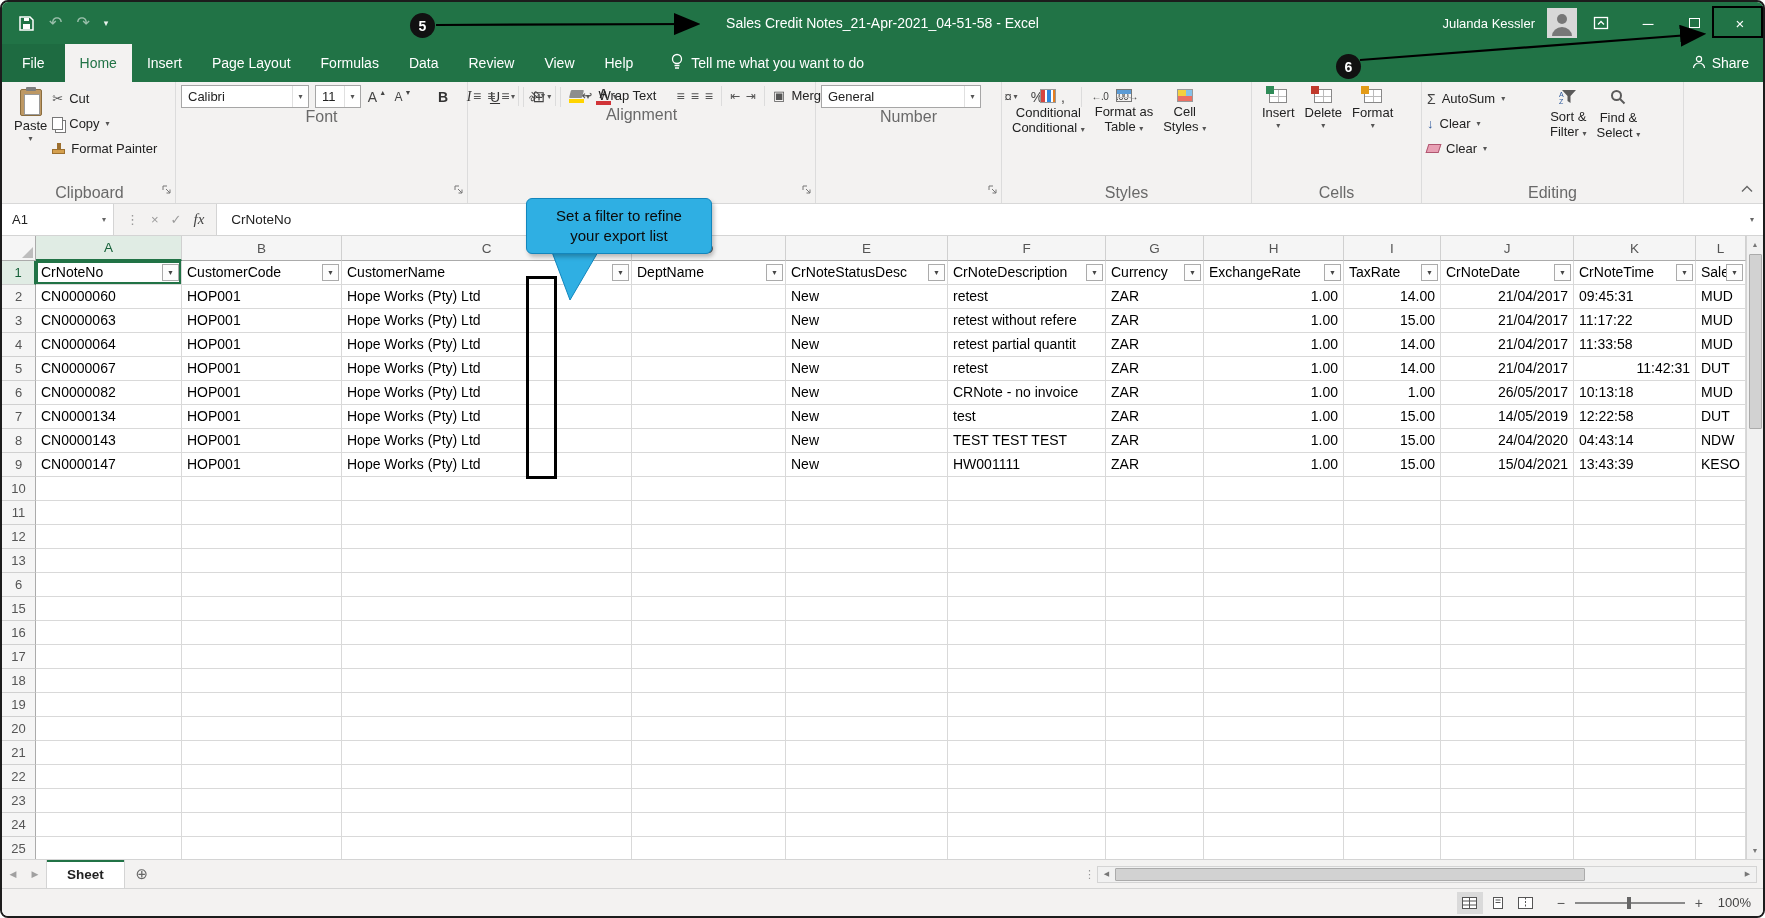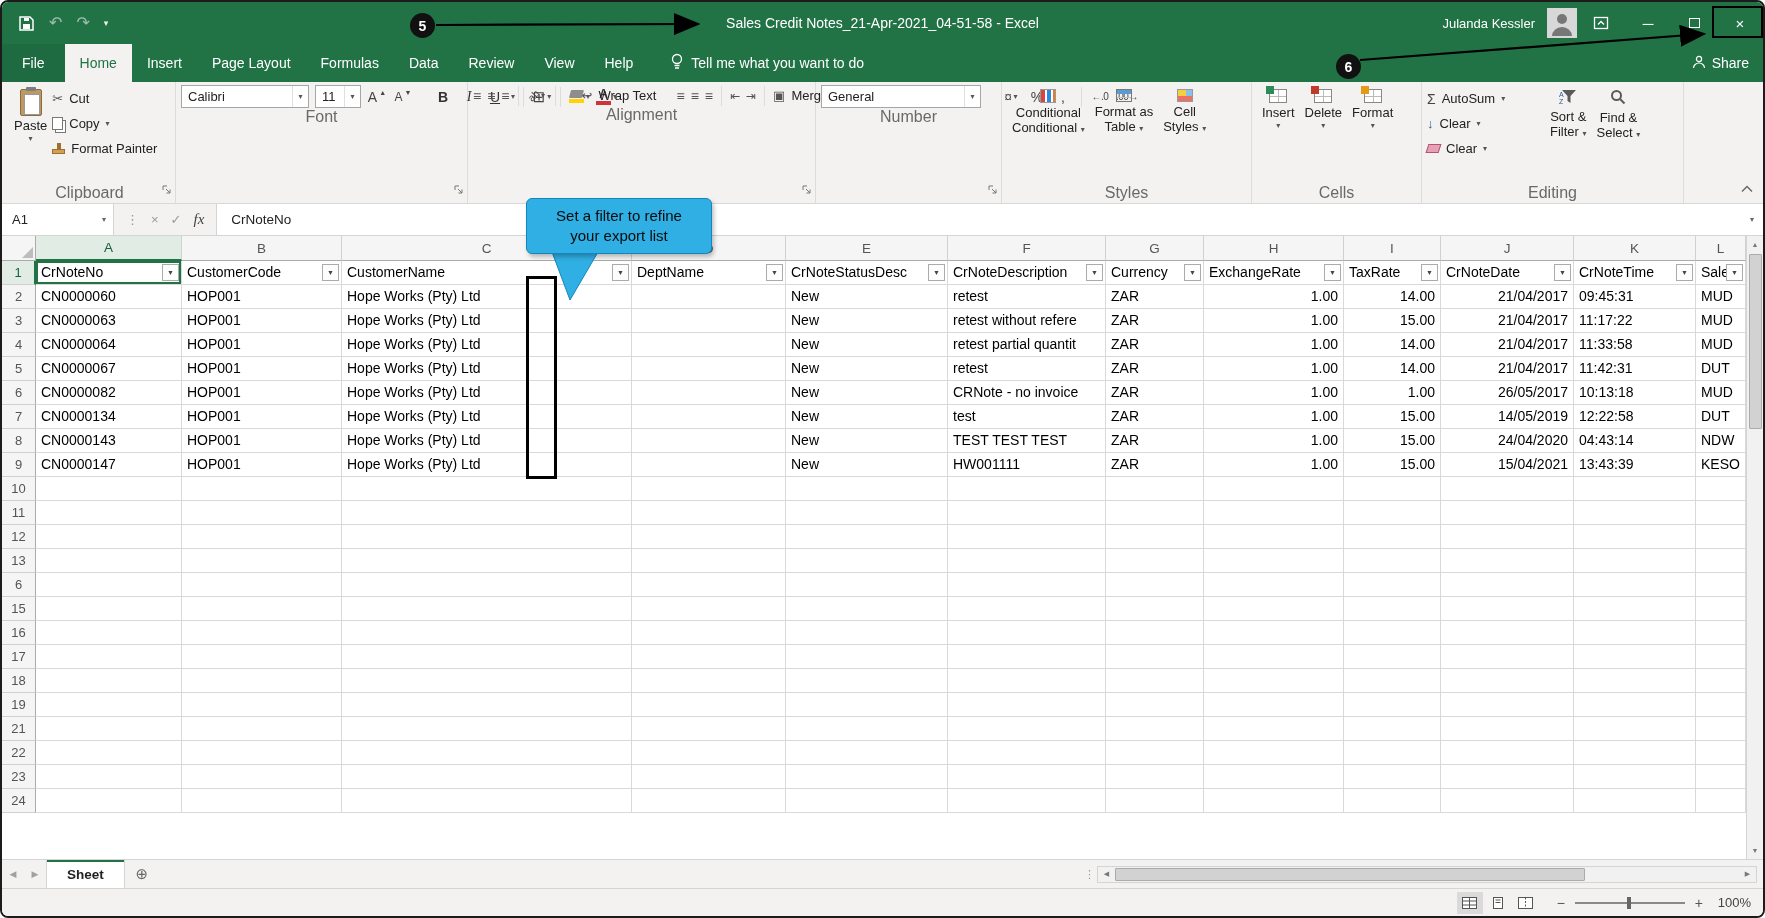--- a/index.html
+++ b/index.html
@@ -542,21 +542,21 @@
             <div class="cell" style="width: 146px; text-align: left;">CN0000067</div>
             <div class="cell" style="width: 160px; text-align: left;">HOP001</div>
             <div class="cell" style="width: 290px; text-align: left;">Hope Works (Pty) Ltd</div>
             <div class="cell" style="width: 154px; text-align: left;"></div>
             <div class="cell" style="width: 162px; text-align: left;">New</div>
             <div class="cell" style="width: 158px; text-align: left;">retest</div>
             <div class="cell" style="width: 98px; text-align: left;">ZAR</div>
             <div class="cell" style="width: 140px; text-align: right;">1.00</div>
             <div class="cell" style="width: 97px; text-align: right;">14.00</div>
             <div class="cell" style="width: 133px; text-align: right;">21/04/2017</div>
-            <div class="cell" style="width: 122px; text-align: left;">11:42:31</div>
+            <div class="cell" style="width: 122px; text-align: right;">11:42:31</div>
             <div class="cell" style="width: 50px; text-align: left;">DUT</div>
           </div>
           <div class="grid-row">
             <div class="row-h">6</div>
             <div class="cell" style="width: 146px; text-align: left;">CN0000082</div>
             <div class="cell" style="width: 160px; text-align: left;">HOP001</div>
             <div class="cell" style="width: 290px; text-align: left;">Hope Works (Pty) Ltd</div>
             <div class="cell" style="width: 154px; text-align: left;"></div>
             <div class="cell" style="width: 162px; text-align: left;">New</div>
             <div class="cell" style="width: 158px; text-align: left;">CRNote - no invoice</div>
@@ -756,20 +756,35 @@
             <div class="cell" style="width: 162px; text-align: left;"></div>
             <div class="cell" style="width: 158px; text-align: left;"></div>
             <div class="cell" style="width: 98px; text-align: left;"></div>
             <div class="cell" style="width: 140px; text-align: right;"></div>
             <div class="cell" style="width: 97px; text-align: right;"></div>
             <div class="cell" style="width: 133px; text-align: right;"></div>
             <div class="cell" style="width: 122px; text-align: left;"></div>
             <div class="cell" style="width: 50px; text-align: left;"></div>
           </div>
           <div class="grid-row">
+            <div class="row-h">20</div>
+            <div class="cell" style="width: 146px; text-align: left;"></div>
+            <div class="cell" style="width: 160px; text-align: left;"></div>
+            <div class="cell" style="width: 290px; text-align: left;"></div>
+            <div class="cell" style="width: 154px; text-align: left;"></div>
+            <div class="cell" style="width: 162px; text-align: left;"></div>
+            <div class="cell" style="width: 158px; text-align: left;"></div>
+            <div class="cell" style="width: 98px; text-align: left;"></div>
+            <div class="cell" style="width: 140px; text-align: right;"></div>
+            <div class="cell" style="width: 97px; text-align: right;"></div>
+            <div class="cell" style="width: 133px; text-align: right;"></div>
+            <div class="cell" style="width: 122px; text-align: left;"></div>
+            <div class="cell" style="width: 50px; text-align: left;"></div>
+          </div>
+          <div class="grid-row">
             <div class="row-h">21</div>
             <div class="cell" style="width: 146px; text-align: left;"></div>
             <div class="cell" style="width: 160px; text-align: left;"></div>
             <div class="cell" style="width: 290px; text-align: left;"></div>
             <div class="cell" style="width: 154px; text-align: left;"></div>
             <div class="cell" style="width: 162px; text-align: left;"></div>
             <div class="cell" style="width: 158px; text-align: left;"></div>
             <div class="cell" style="width: 98px; text-align: left;"></div>
             <div class="cell" style="width: 140px; text-align: right;"></div>
             <div class="cell" style="width: 97px; text-align: right;"></div>
@@ -802,20 +817,35 @@
             <div class="cell" style="width: 158px; text-align: left;"></div>
             <div class="cell" style="width: 98px; text-align: left;"></div>
             <div class="cell" style="width: 140px; text-align: right;"></div>
             <div class="cell" style="width: 97px; text-align: right;"></div>
             <div class="cell" style="width: 133px; text-align: right;"></div>
             <div class="cell" style="width: 122px; text-align: left;"></div>
             <div class="cell" style="width: 50px; text-align: left;"></div>
           </div>
           <div class="grid-row">
             <div class="row-h">24</div>
+            <div class="cell" style="width: 146px; text-align: left;"></div>
+            <div class="cell" style="width: 160px; text-align: left;"></div>
+            <div class="cell" style="width: 290px; text-align: left;"></div>
+            <div class="cell" style="width: 154px; text-align: left;"></div>
+            <div class="cell" style="width: 162px; text-align: left;"></div>
+            <div class="cell" style="width: 158px; text-align: left;"></div>
+            <div class="cell" style="width: 98px; text-align: left;"></div>
+            <div class="cell" style="width: 140px; text-align: right;"></div>
+            <div class="cell" style="width: 97px; text-align: right;"></div>
+            <div class="cell" style="width: 133px; text-align: right;"></div>
+            <div class="cell" style="width: 122px; text-align: left;"></div>
+            <div class="cell" style="width: 50px; text-align: left;"></div>
+          </div>
+          <div class="grid-row">
+            <div class="row-h">25</div>
             <div class="cell" style="width: 146px; text-align: left;"></div>
             <div class="cell" style="width: 160px; text-align: left;"></div>
             <div class="cell" style="width: 290px; text-align: left;"></div>
             <div class="cell" style="width: 154px; text-align: left;"></div>
             <div class="cell" style="width: 162px; text-align: left;"></div>
             <div class="cell" style="width: 158px; text-align: left;"></div>
             <div class="cell" style="width: 98px; text-align: left;"></div>
             <div class="cell" style="width: 140px; text-align: right;"></div>
             <div class="cell" style="width: 97px; text-align: right;"></div>
             <div class="cell" style="width: 133px; text-align: right;"></div>

